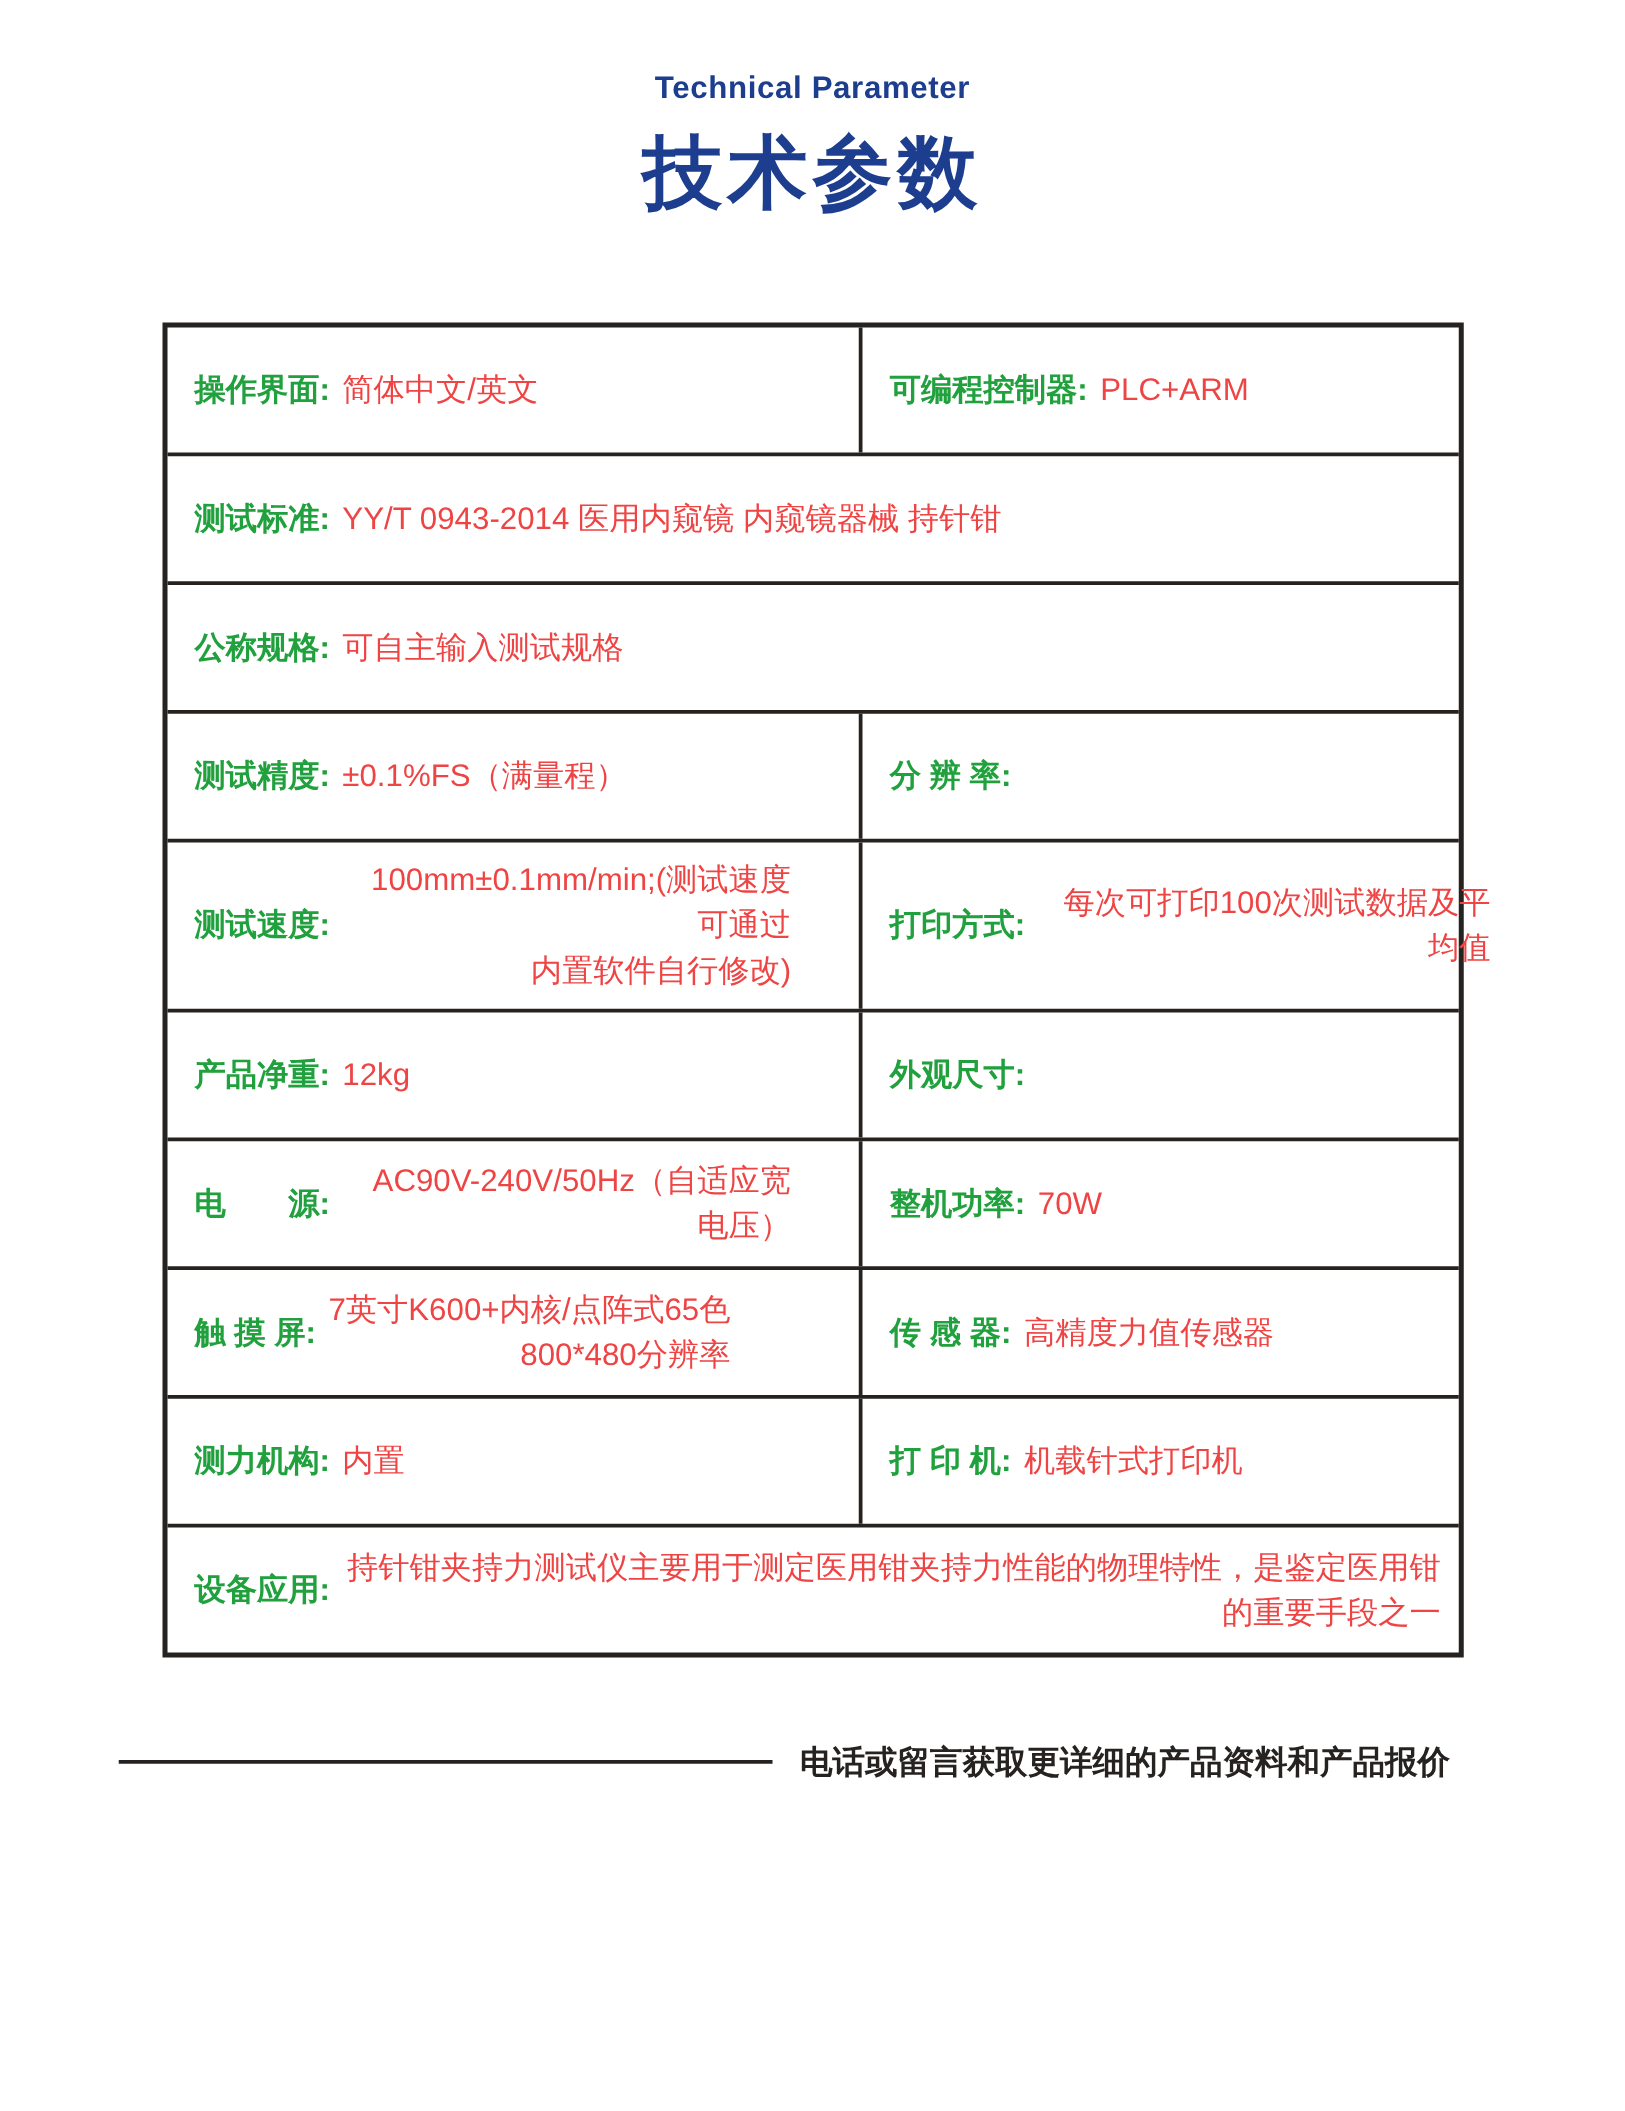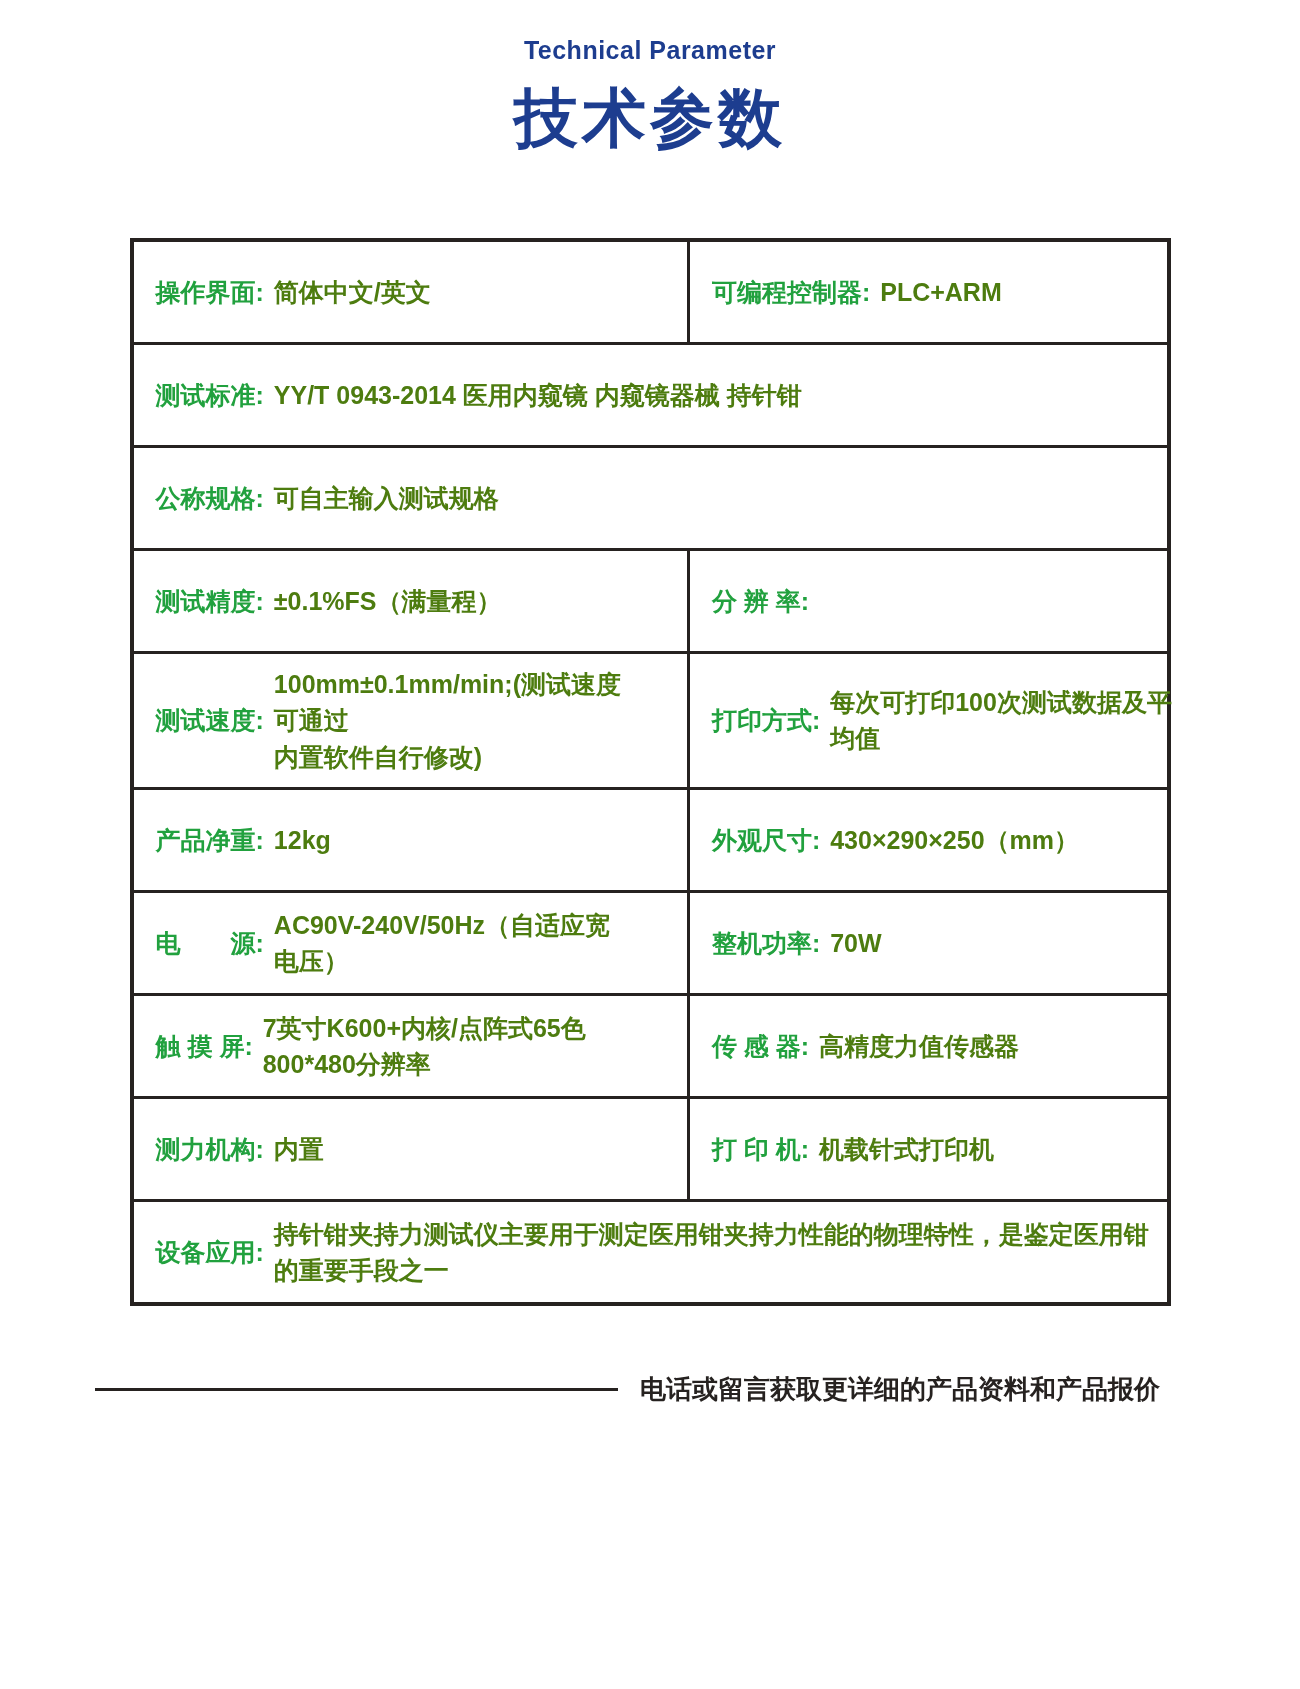--- a/index.html
+++ b/index.html
@@ -9,21 +9,21 @@
     font-family: "Liberation Sans", sans-serif;
   }
   .page {
     position: relative;
     width: 1300px;
     height: 1689px;
     background: #ffffff;
     overflow: hidden;
   }
   .header {
-    padding-top: 36px;
+    padding-top: 56px;
     text-align: center;
   }
   .subtitle {
     font-size: 25px;
     font-weight: 700;
     color: #1d3d8f;
     letter-spacing: 0.5px;
   }
   .title {
     margin-top: 10px;
@@ -65,24 +65,25 @@
   .label {
     font-size: 25px;
     font-weight: 700;
     color: #21a13e;
     white-space: nowrap;
     margin-right: 10px;
     line-height: 1.45;
   }
   .value {
     font-size: 25px;
-    font-weight: 700;
-    color: #4d7c0f;
+    font-weight: 400;
+    color: #ef4444;
     line-height: 1.45;
     white-space: pre-line;
+    text-align: right;
   }
   .footer {
     display: flex;
     align-items: center;
     margin: 66px 0 0 95px;
     width: 1035px;
   }
   .footer-line {
     width: 523px;
     height: 3px;
@@ -156,21 +157,20 @@
       </div>
     </div>
 
     <div class="row split">
       <div class="cell left">
         <span class="label">产品净重:</span>
         <span class="value">12kg</span>
       </div>
       <div class="cell right">
         <span class="label">外观尺寸:</span>
-        <span class="value">430×290×250（mm）</span>
       </div>
     </div>
 
     <div class="row split">
       <div class="cell left">
         <span class="label">电　　源:</span>
         <span class="value">AC90V-240V/50Hz（自适应宽电压）</span>
       </div>
       <div class="cell right">
         <span class="label">整机功率:</span>

